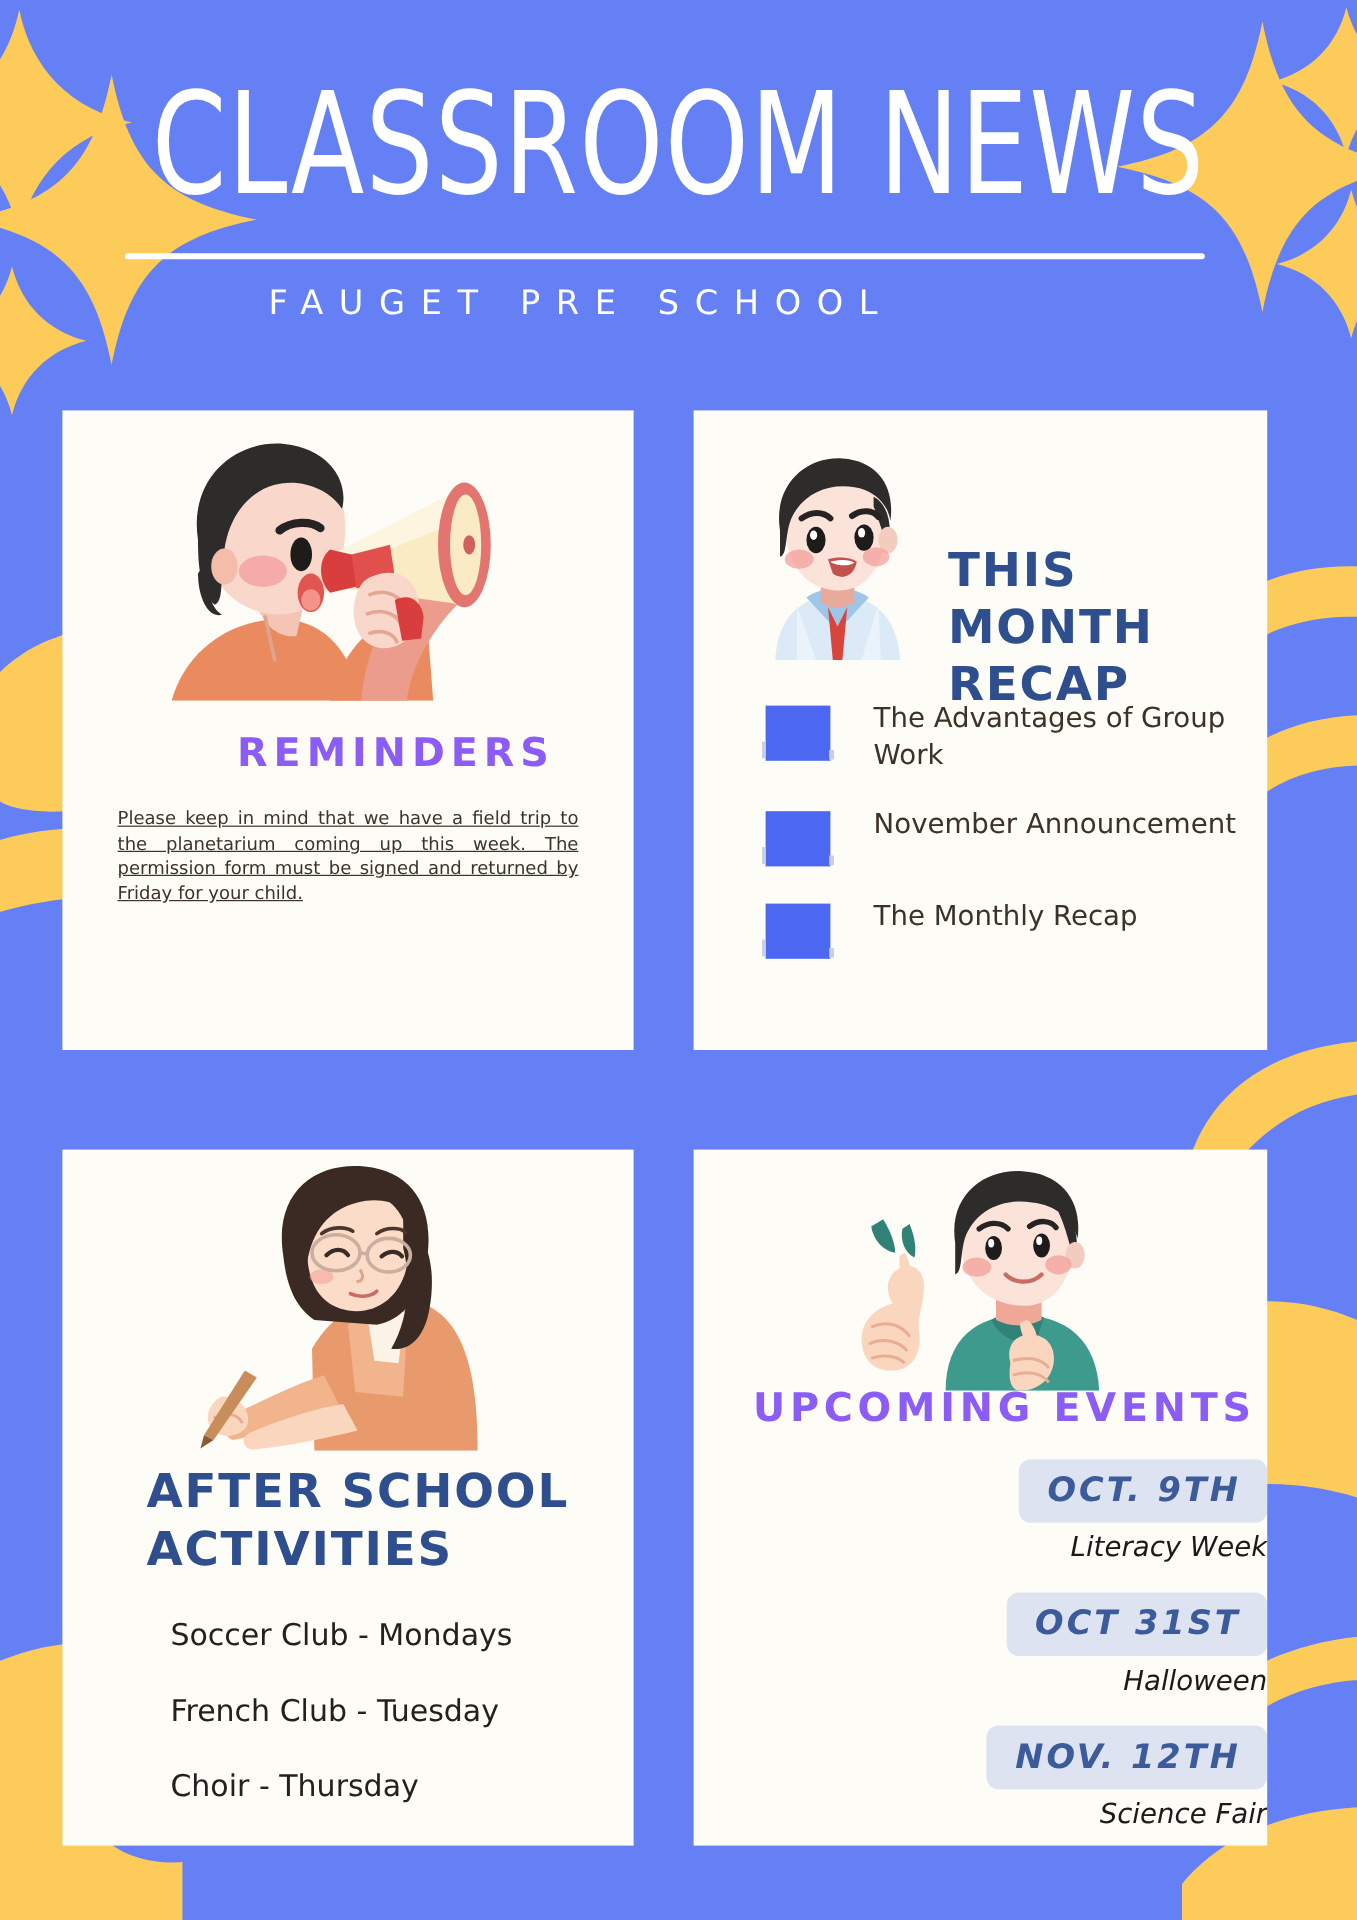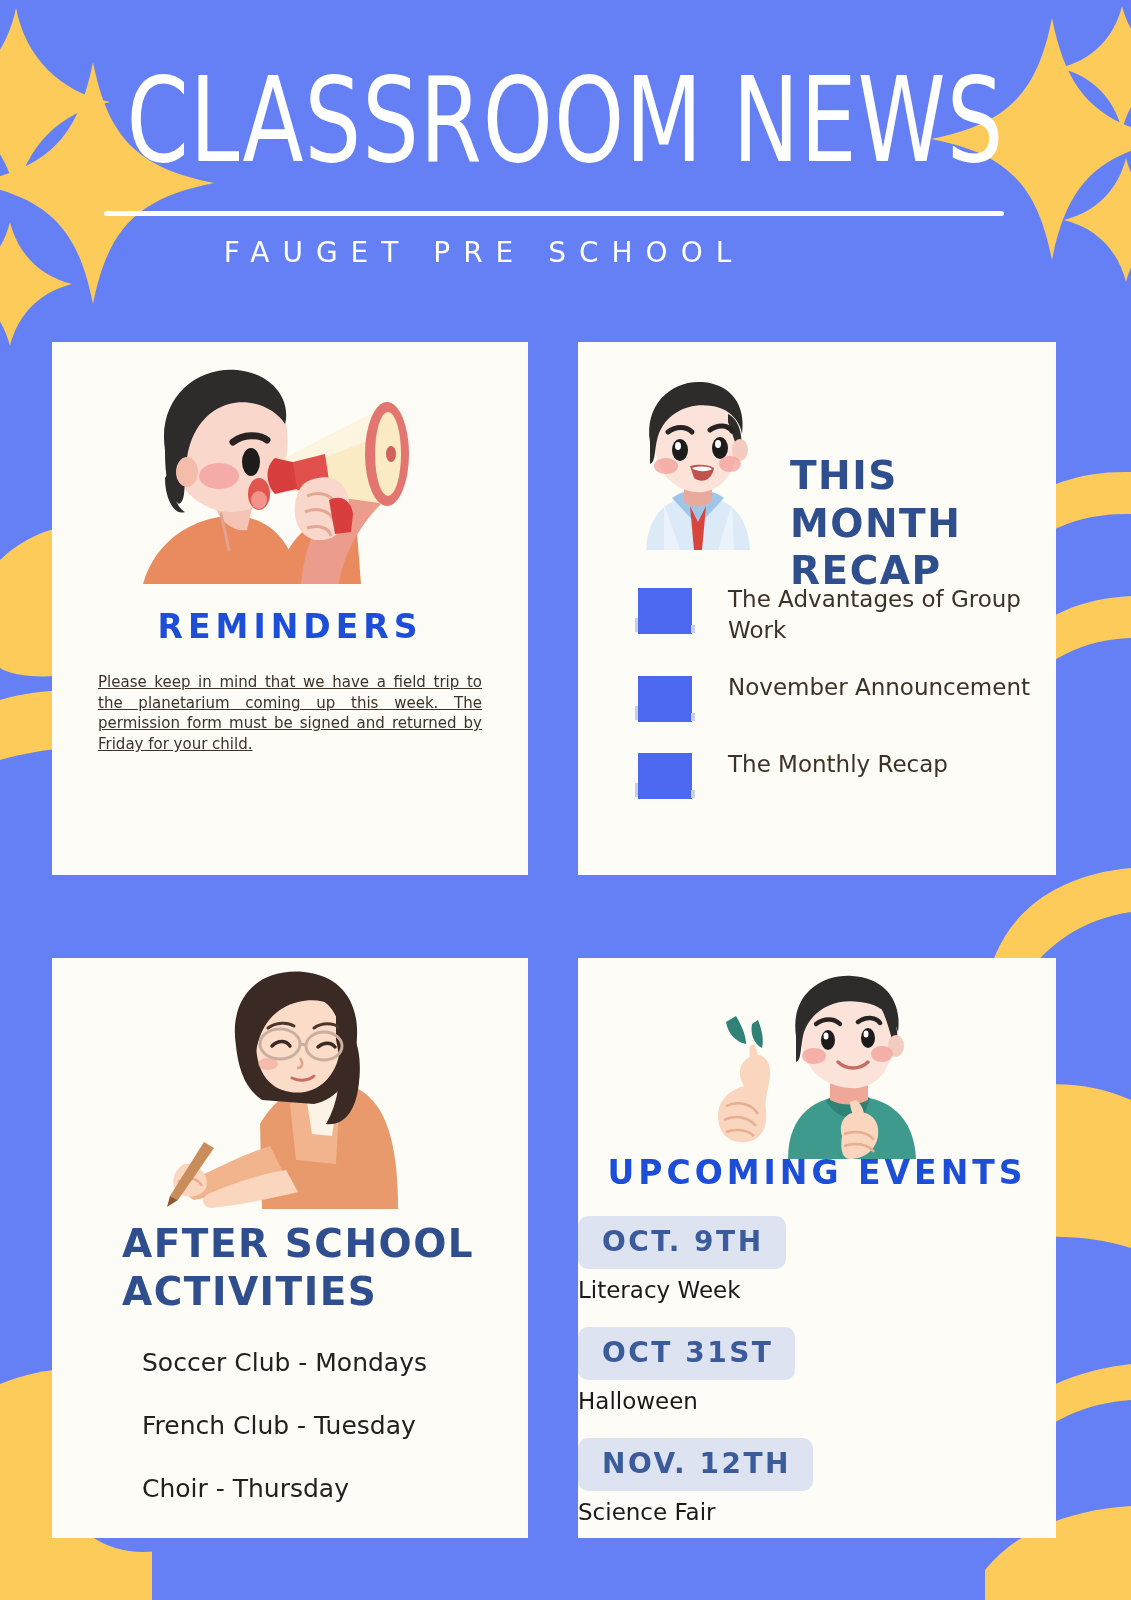--- a/index.html
+++ b/index.html
@@ -76,25 +76,26 @@
     z-index: 3;
     overflow: hidden;
   }
   #card-reminders   { left: 52px;  top: 342px;  width: 476px; height: 533px; }
   #card-recap       { left: 578px; top: 342px;  width: 478px; height: 533px; }
   #card-activities  { left: 52px;  top: 958px;  width: 476px; height: 580px; }
   #card-events      { left: 578px; top: 958px;  width: 478px; height: 580px; }
 
   
   .head-caps {
-    color: #1d4ed8;
+    color: #8b5cf6;
     font-size: 33px;
     font-weight: 700;
     letter-spacing: 5px;
     line-height: 1.18;
+    padding-left: 40px;
   }
   .head-big {
     color: #2F4E8E;
     font-size: 39px;
     font-weight: 700;
     letter-spacing: 1.5px;
     line-height: 1.22;
   }
   .body-text {
     color: #3D3228;
@@ -144,21 +145,21 @@
   .teacher-art svg { display: block; margin: 0 auto; }
   .act-heading { position: absolute; left: 70px; top: 262px; width: 390px; }
   .act-list { position: absolute; left: 70px; top: 390px; width: 390px; margin-left: 20px; }
   .act-item { color: #23201E; font-size: 25px; margin-bottom: 34px; }
 
   
   .thumbs-art { position: absolute; left: 0; top: 16px; width: 478px; height: 190px; }
   .thumbs-art svg { display: block; margin: 0 auto; }
   .evt-heading { position: absolute; left: 0; top: 196px; width: 478px; text-align: center; }
   .evt-list { position: absolute; left: 0; top: 258px; width: 478px; }
-  .evt-item { text-align: left; margin-bottom: 24px; }
+  .evt-item { text-align: right; margin-bottom: 24px; font-style: italic; }
   .evt-chip {
     display: inline-block;
     background: #DEE3F2;
     color: #3B5B9B;
     font-size: 28px;
     font-weight: 700;
     letter-spacing: 2.5px;
     padding: 9px 22px 11px 24px;
     border-radius: 10px;
   }

